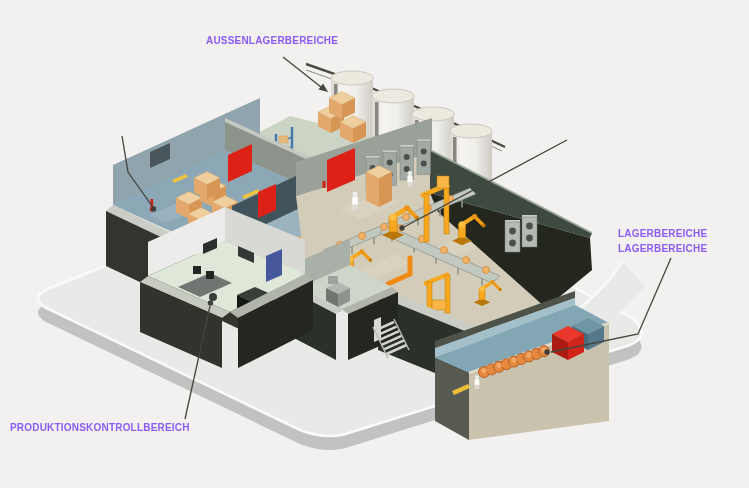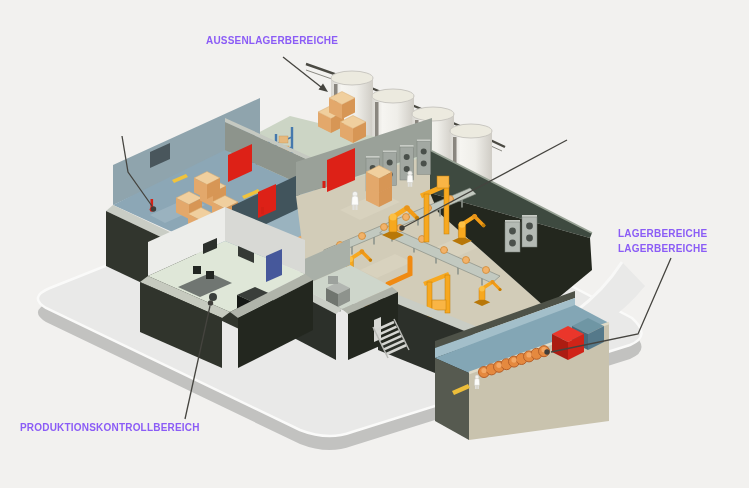--- a/index.html
+++ b/index.html
@@ -371,16 +371,16 @@
 
   <div class="callout" style="left:206px;top:33px;">
     <span>AUSSENLAGERBEREICHE</span>
   </div>
   <div class="callout" style="left:542px;top:102px;">
   </div>
   <div class="callout" style="left:618px;top:226px;">
     <span>LAGERBEREICHE</span>
     <span>LAGERBEREICHE</span>
   </div>
-  <div class="callout" style="left:20px;top:420px;">
+  <div class="callout" style="left:10px;top:420px;">
     <span>PRODUKTIONSKONTROLLBEREICH</span>
   </div>
 </div>
 
 </body></html>

